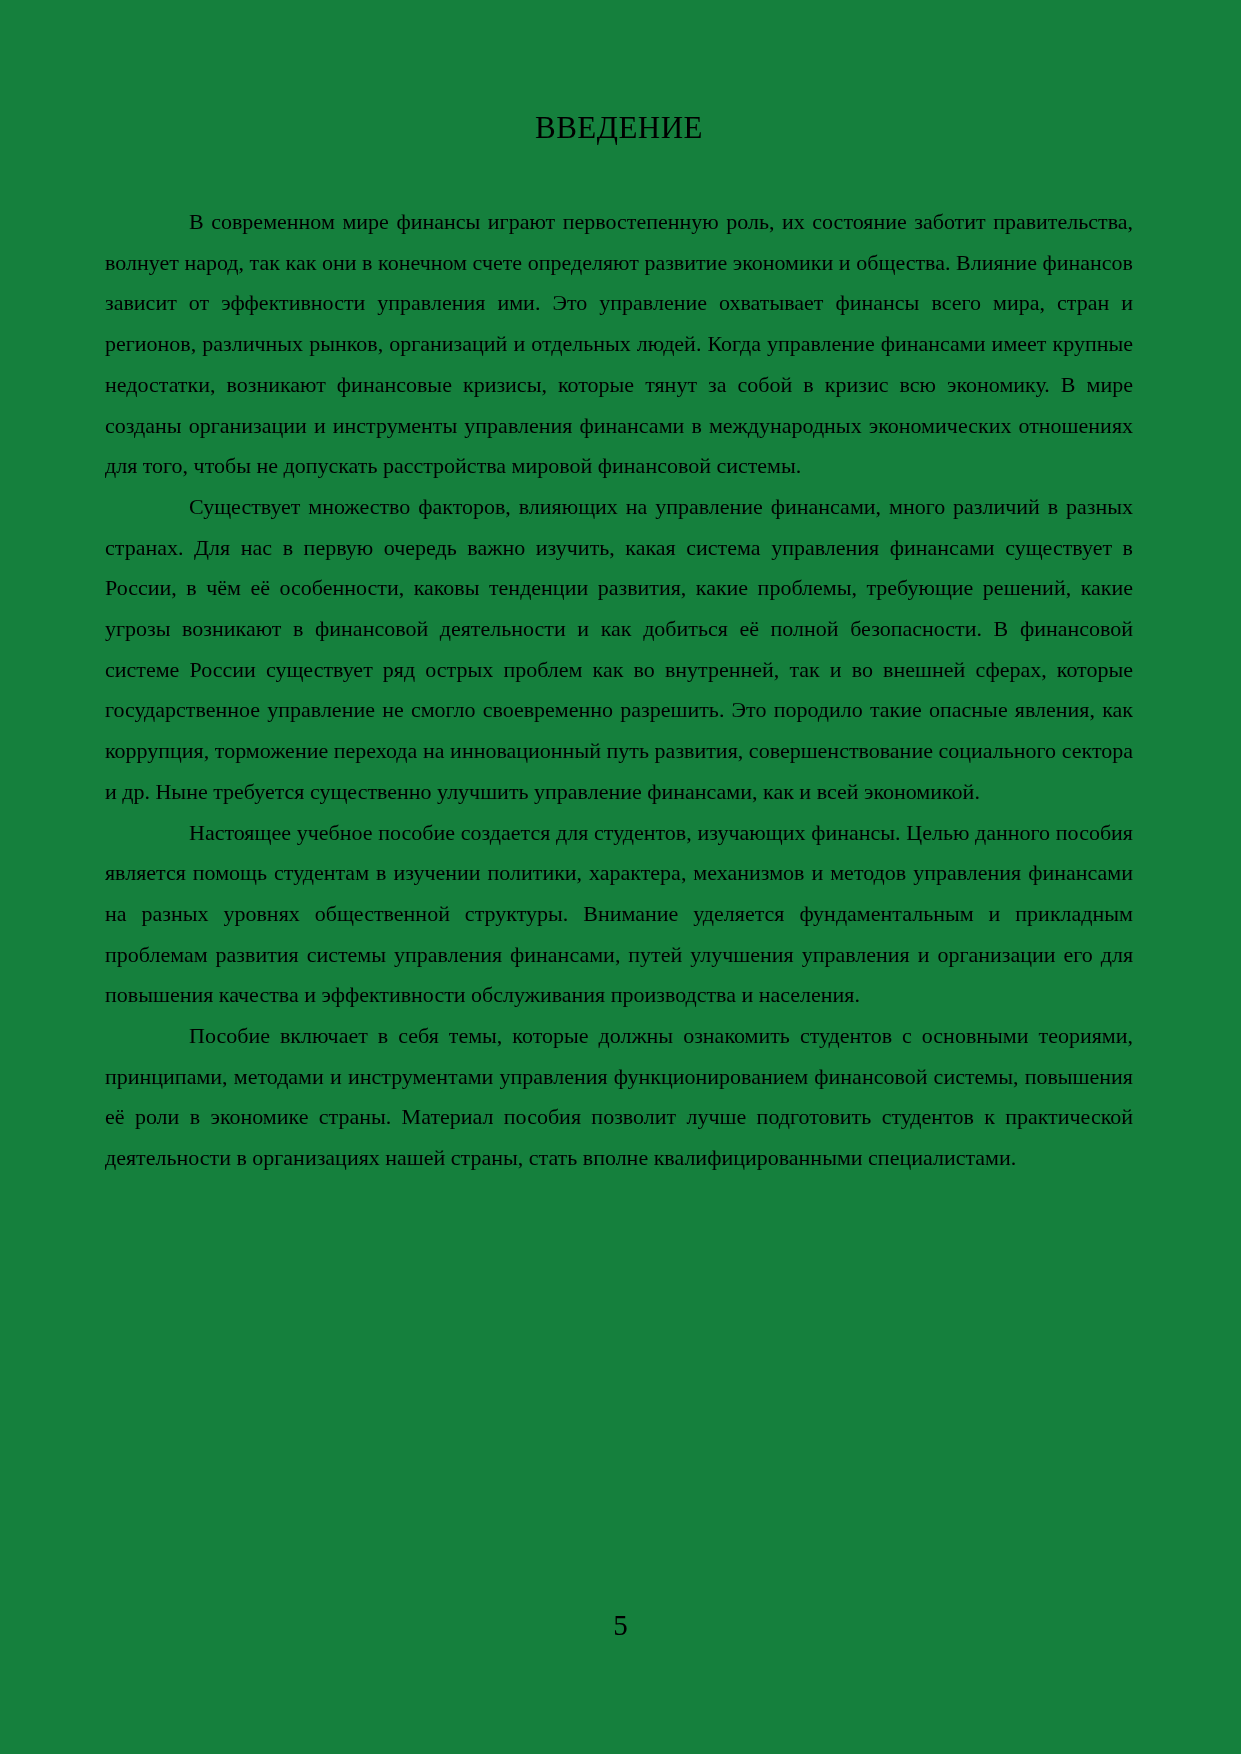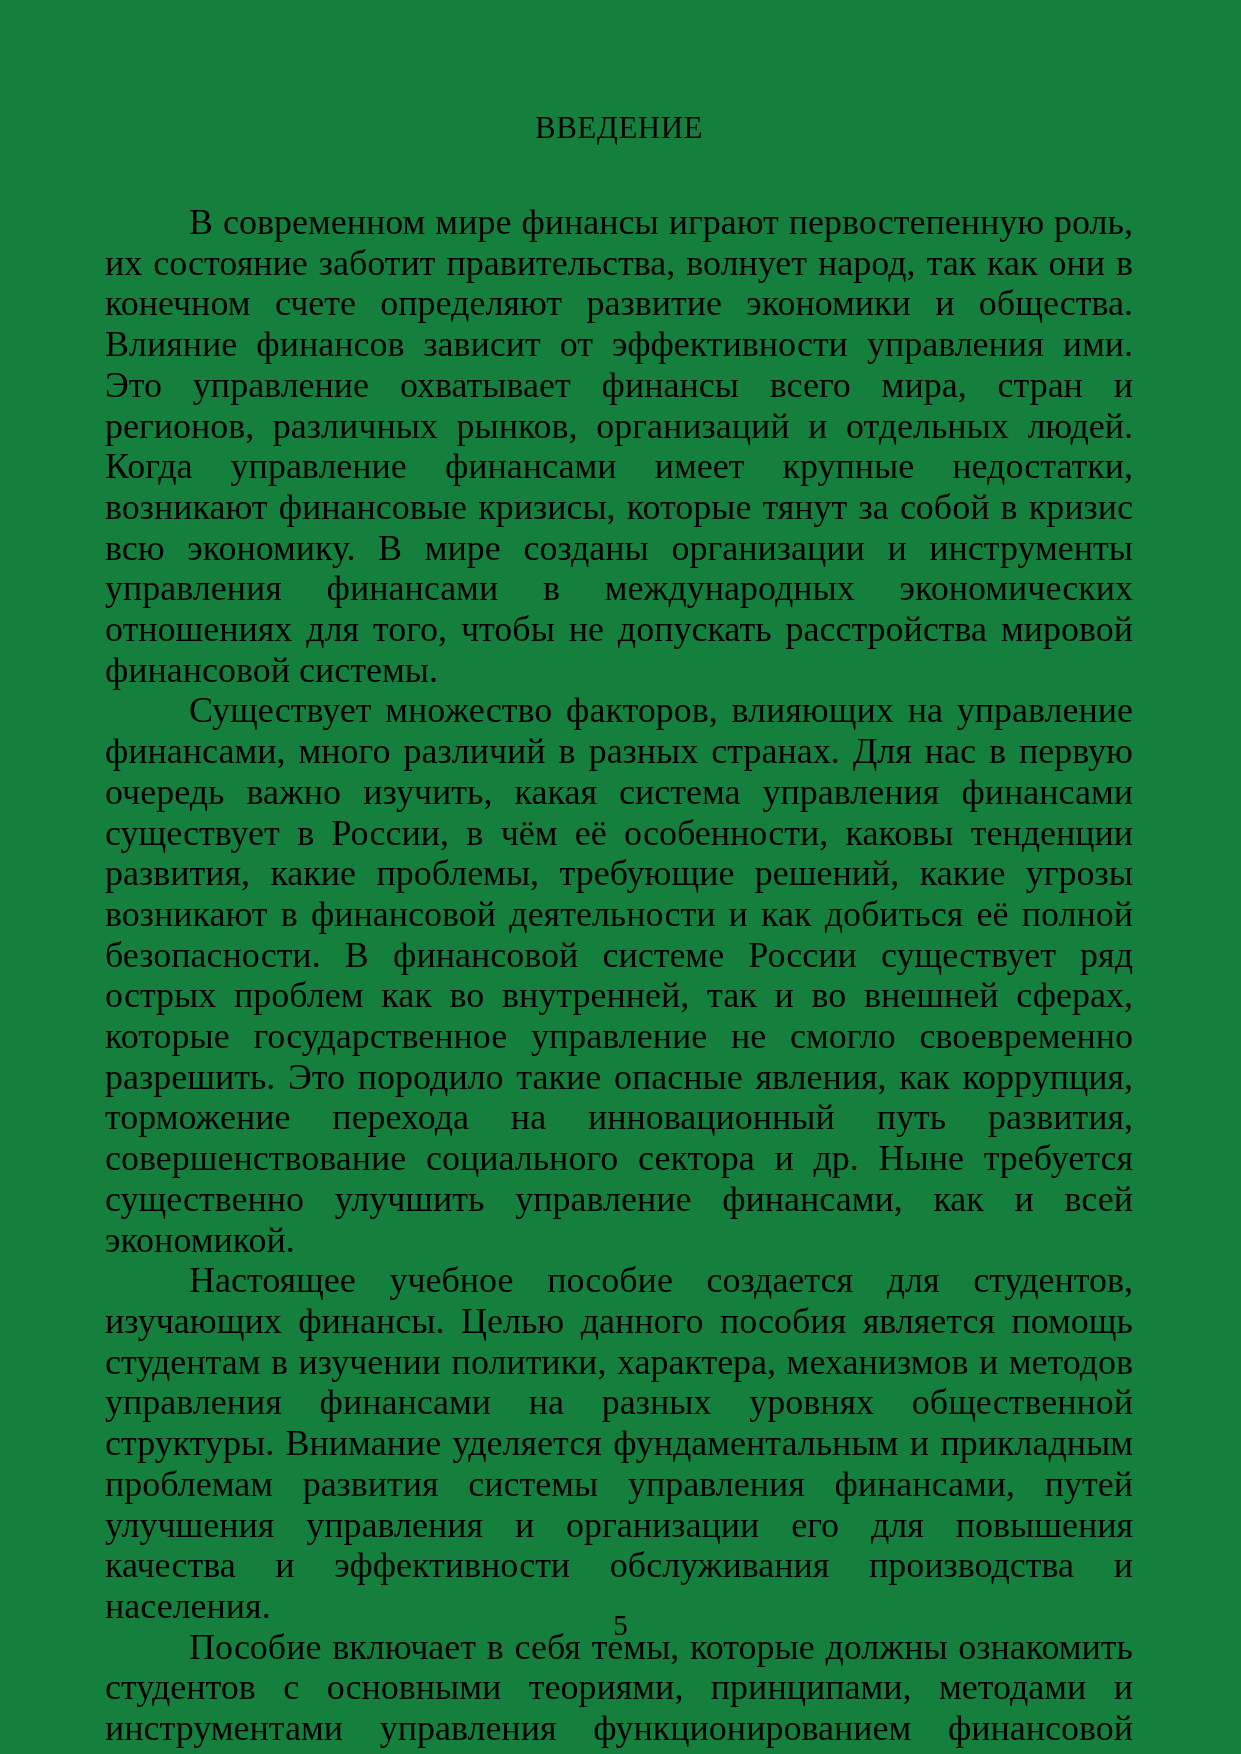--- a/index.html
+++ b/index.html
@@ -27,21 +27,21 @@
     letter-spacing: 0.5px;
     line-height: 42px;
     color: #000000;
   }
   .doc-body {
     margin-left: 105px;
     width: 1028px;
   }
   .doc-body p {
     margin: 0;
-    font-size: 36px;
+    font-size: 22px;
     line-height: 40.7px;
     text-align: justify;
     text-indent: 84px;
     color: #000000;
   }
   .page-number {
     position: absolute;
     top: 1605px;
     left: 0;
     width: 100%;

